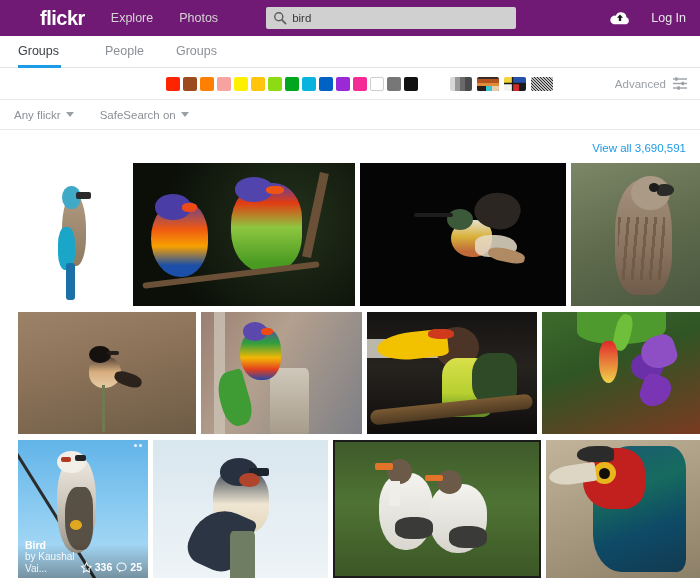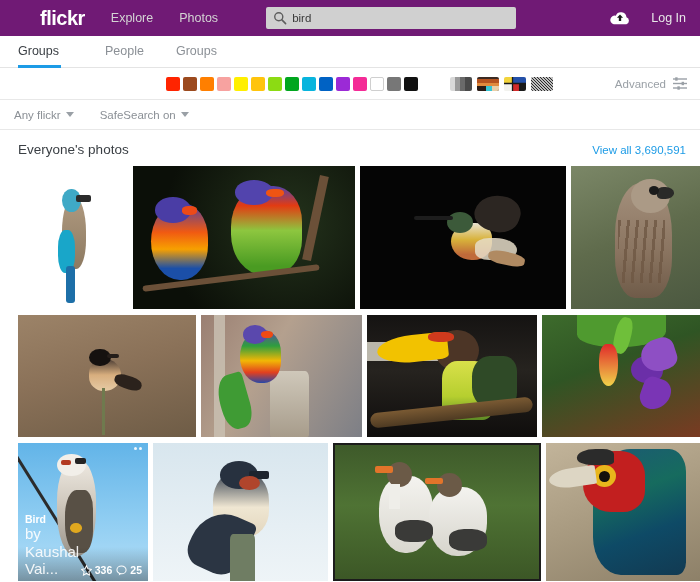--- a/index.html
+++ b/index.html
@@ -126,21 +126,21 @@
   .cell img, .cell .ph { display: block; width: 100%; height: 100%; }
 
   .overlay {
     position: absolute; left: 0; right: 0; bottom: 0; height: 34px;
     display: flex; align-items: flex-end; padding: 0 6px 4px 7px;
     background: linear-gradient(to bottom, rgba(0,0,0,0) 0%, rgba(0,0,0,0.35) 100%);
     color: #fff;
   }
   .ov-text { line-height: 1.15; }
   .ov-title { font-size: 10.5px; font-weight: bold; }
-  .ov-author { font-size: 15px; opacity: .9; }
+  .ov-author { font-size: 10px; opacity: .9; }
   .ov-stats { margin-left: auto; display: flex; align-items: center; gap: 4px; padding-bottom: 1px; }
   .ov-stat { display: flex; align-items: center; gap: 3px; font-size: 10.5px; font-weight: bold; }
   .ov-ico { width: 11px; height: 11px; display: block; }
   .ov-dots {
     position: absolute; top: 4px; right: 6px; display: flex; gap: 2px;
   }
   .ov-dots i { width: 3px; height: 3px; border-radius: 50%; background: rgba(255,255,255,.9); display:block; }
 </style>
 </head>
 <body>
@@ -257,21 +257,20 @@
     <i class="caret"></i>
   </div>
   <div class="dropdown">
     <span>SafeSearch on</span>
     <i class="caret"></i>
   </div>
 
 </div>
 
 <div class="sectionhead">
-  <div class="sectiontitle">Everyone's photos</div>
   <a class="viewall">View all 3,690,591</a>
 </div>
 
 <div class="grid" id="grid">
     <div class="row">
       <div class="cell" title="Indian roller perched on twig" style="width: 110px; height: 143px;">
         <div class="ph" style="position:relative;overflow:hidden">
     <div style="position:absolute;inset:0;background:linear-gradient(150deg,#b9ab95 0%,#a79madd 30%,#8d8468 55%,#6f7a52 100%)"></div>
     <div style="position:absolute;left:40%;top:22%;width:22%;height:50%;border-radius:48% 48% 40% 40%;background:linear-gradient(180deg,#b09a80,#8d7a61)"></div>
     <div style="position:absolute;left:40%;top:16%;width:17%;height:16%;border-radius:50%;background:#3fa9c6"></div>

